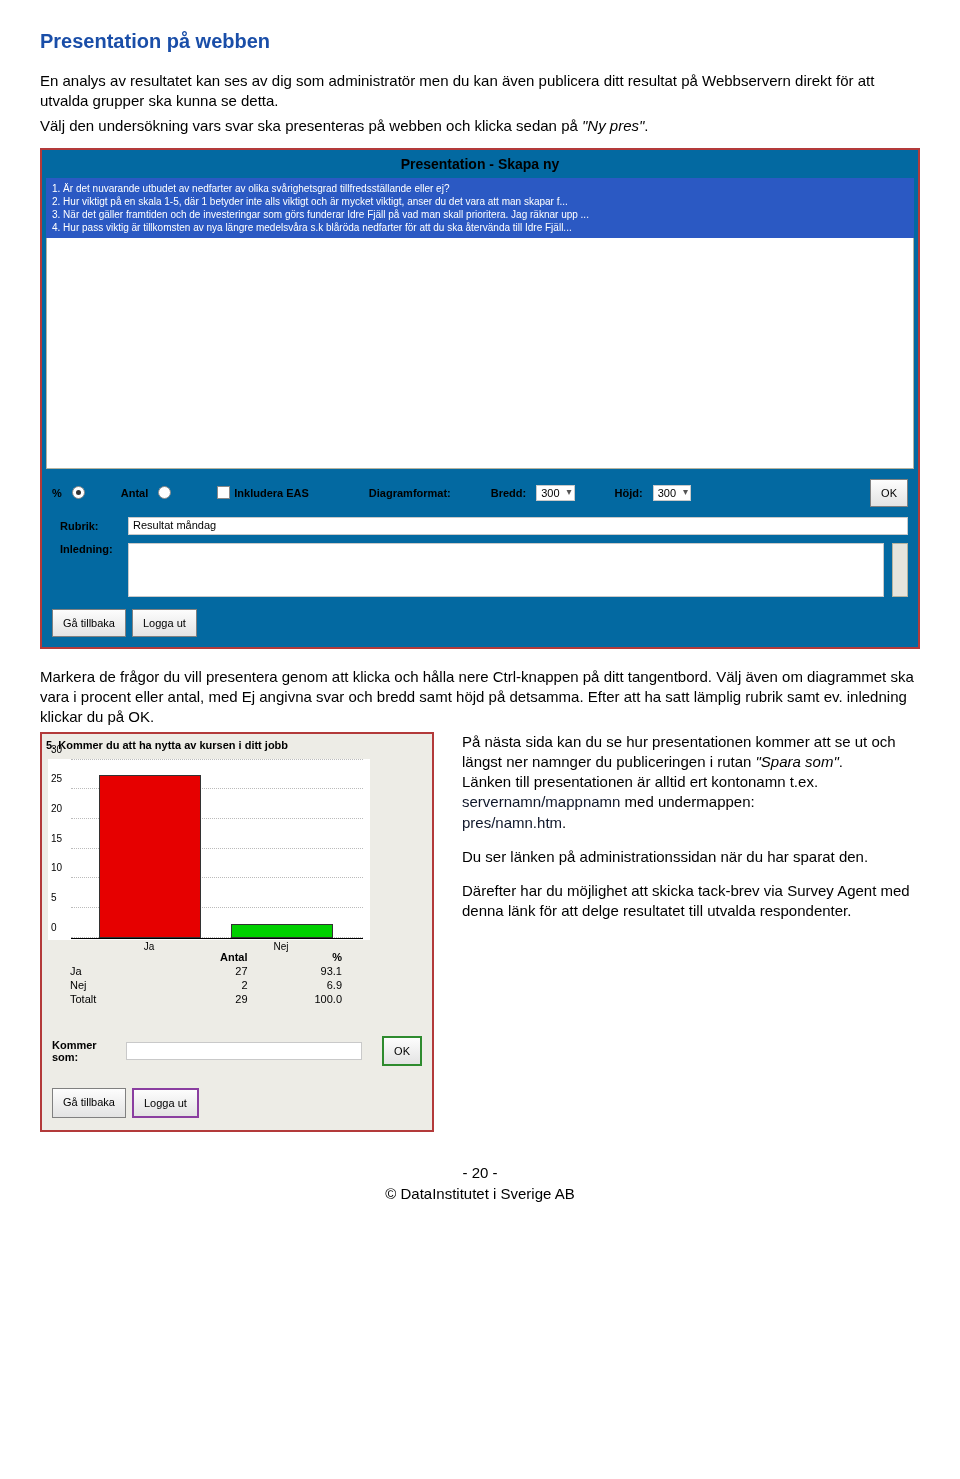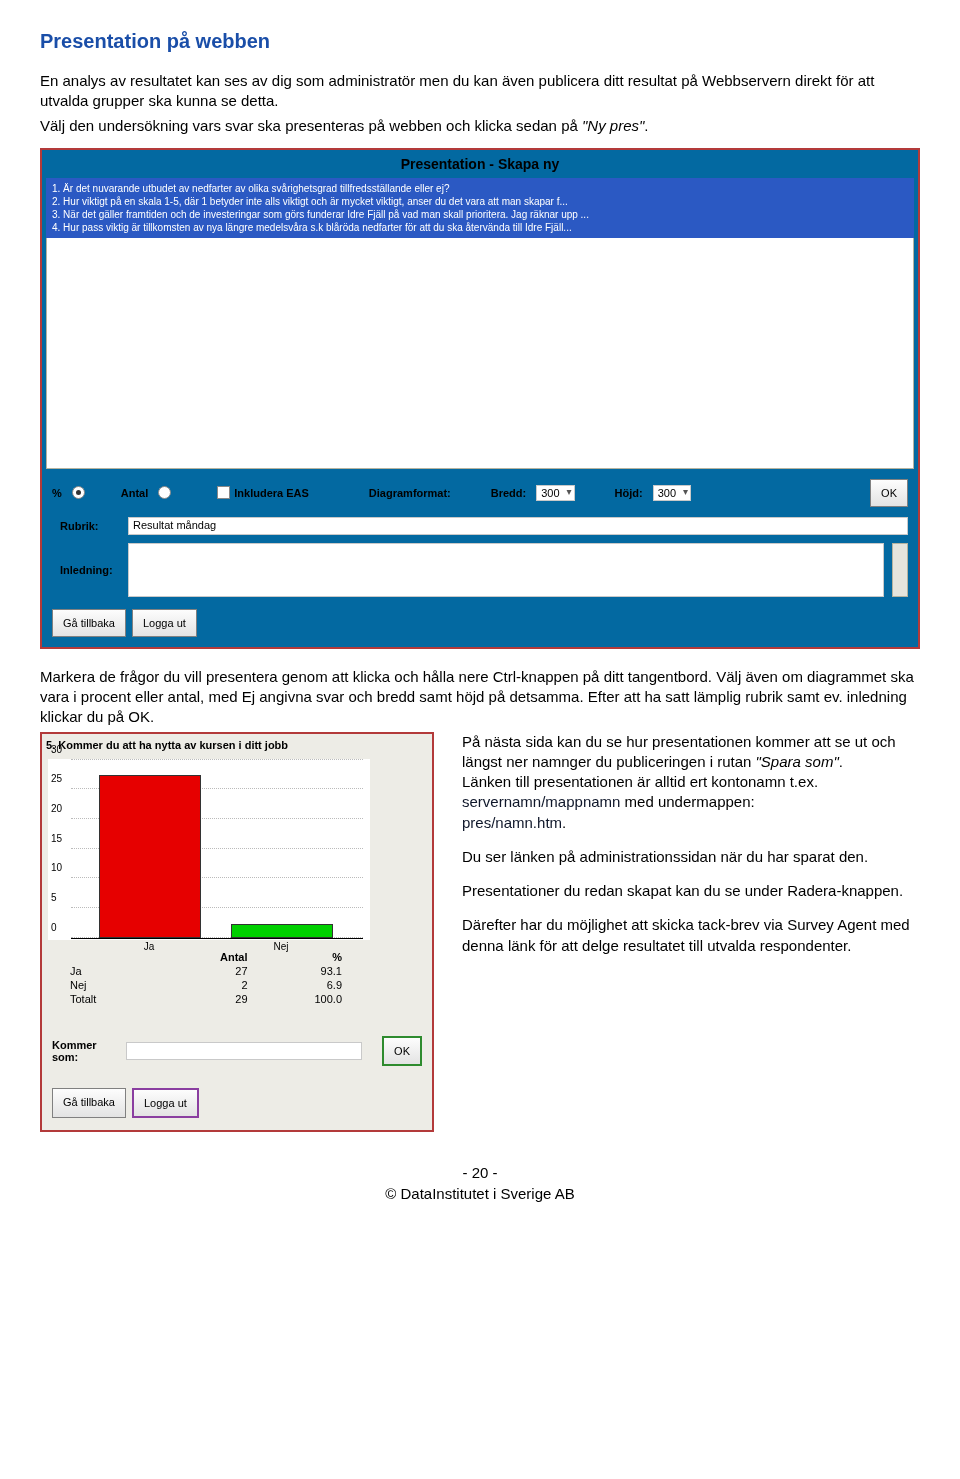--- a/index.html
+++ b/index.html
@@ -226,21 +226,21 @@
     <span class="sel">300</span>
     <span style="flex:1"></span>
     <span class="btn">OK</span>
   </div>
 
   <div class="formrow">
     <span class="fldlbl">Rubrik:</span>
     <span class="txtin">Resultat måndag</span>
   </div>
 
-  <div class="formrow" style="align-items:center">
+  <div class="formrow" style="align-items:flex-start">
     <span class="fldlbl">Inledning:</span>
     <div class="txarea"></div>
     <div class="scroll-hint"></div>
   </div>
 
   <div class="btnrow">
     <span class="btn">Gå tillbaka</span>
     <span class="btn">Logga ut</span>
   </div>
 </div>
@@ -316,21 +316,20 @@
     </div>
   </div>
 
   <div class="rightcol">
     <p>
       <span>På nästa sida kan du se hur presentationen kommer att se ut och längst ner namnger du publiceringen i rutan </span><span class="ital">"Spara som"</span><span>.</span><br>
       <span>Länken till presentationen är alltid ert kontonamn t.ex. </span><span class="link">servernamn/mappnamn</span><span> med undermappen:</span><br>
       <span class="link">pres/namn.htm</span><span>.</span>
     </p>
     <p>Du ser länken på administrationssidan när du har sparat den.</p>
-    <p>Presentationer du redan skapat kan du se under Radera-knappen.</p>
     <p>Därefter har du möjlighet att skicka tack-brev via Survey Agent med denna länk för att delge resultatet till utvalda respondenter.</p>
   </div>
 </div>
 
 <div class="footer">
   <div>- 20 -</div>
   <div>© DataInstitutet i Sverige AB</div>
 </div>
 
 </body></html>

